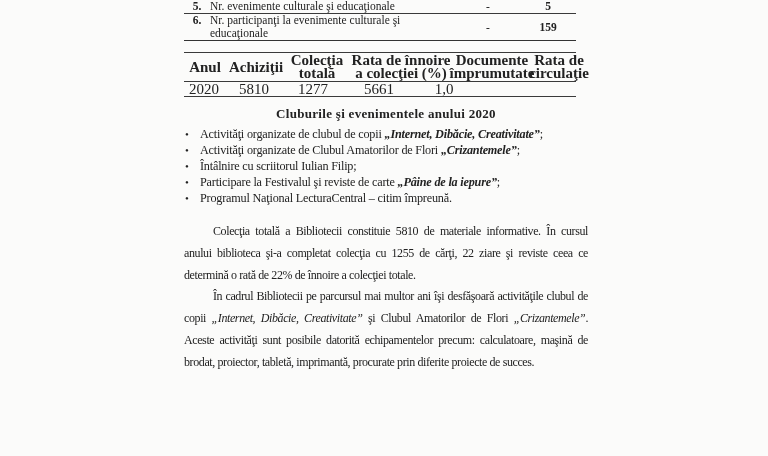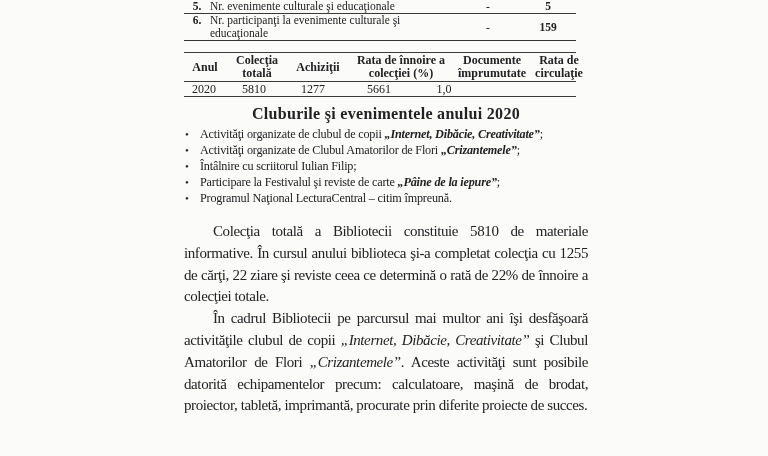--- a/index.html
+++ b/index.html
@@ -17,43 +17,43 @@
   
   .summary-table{width:392px;font-size:11.5px;line-height:13px;}
   .summary-row{display:flex;border-bottom:1px solid #3a3a3a;}
   .summary-row.last{border-bottom:1.5px solid #333;}
   .cell-num{width:26px;font-weight:bold;text-align:center;flex:none;}
   .cell-label{width:246px;flex:none;padding-right:4px;}
   .cell-dash{width:56px;flex:none;display:flex;align-items:center;justify-content:center;}
   .cell-value{width:64px;flex:none;font-weight:bold;display:flex;align-items:center;justify-content:center;}
   .summary-row .cell-num,.summary-row .cell-label{padding-top:0px;}
   
-  .stats-table{width:392px;margin-top:11px;border-top:1px solid #3a3a3a;font-size:12px;line-height:13px;}
+  .stats-table{width:392px;margin-top:11px;border-top:1px solid #3a3a3a;font-size:15px;line-height:13px;}
   .stats-header{display:flex;border-bottom:1px solid #3a3a3a;min-height:28px;}
   .stats-header .hcell{font-weight:bold;display:flex;align-items:center;justify-content:center;text-align:center;padding:1px 1px;}
   .stats-data{display:flex;border-bottom:1px solid #3a3a3a;height:14px;}
   .stats-data .dcell{display:flex;align-items:center;justify-content:center;text-align:center;}
   .c0{width:40px;flex:none;}
   .c1{width:60px;flex:none;}
   .c2{width:58px;flex:none;}
   .c3{width:104px;flex:none;}
   .c4{width:74px;flex:none;}
   .c5{width:56px;flex:none;}
   .stats-data .c0{font-weight:normal;}
   
   .section-heading{
     margin-top:9px;width:100%;text-align:center;
-    font-weight:bold;font-size:16px;letter-spacing:0.3px;line-height:16px;
+    font-weight:bold;font-size:13px;letter-spacing:0.3px;line-height:16px;
   }
   
   .bullet-list{margin-top:4px;width:398px;font-size:12.2px;line-height:16px;letter-spacing:-0.2px;}
   .bullet-item{position:relative;padding-left:16px;text-align:justify;}
   .bullet-marker{position:absolute;left:1px;top:0;font-size:11px;}
   
-  .body-text{margin-top:15px;width:404px;font-size:15px;line-height:21.8px;letter-spacing:-0.4px;}
+  .body-text{margin-top:15px;width:404px;font-size:12px;line-height:21.8px;letter-spacing:-0.4px;}
   .para{text-align:justify;text-indent:29px;margin:0;}
 </style>
 </head>
 <body>
 
 <div class="page">
   <div class="content">
 
     <div class="summary-table">
       <div class="summary-row">
@@ -66,22 +66,22 @@
         <div class="cell-num">6.</div>
         <div class="cell-label">Nr. participanţi la evenimente culturale şi educaţionale</div>
         <div class="cell-dash">-</div>
         <div class="cell-value">159</div>
       </div>
     </div>
 
     <div class="stats-table">
       <div class="stats-header">
         <div class="hcell c0">Anul</div>
+        <div class="hcell c2">Achiziţii</div>
         <div class="hcell c1">Colecţia totală</div>
-        <div class="hcell c2">Achiziţii</div>
         <div class="hcell c3">Rata de înnoire a colecţiei (%)</div>
         <div class="hcell c4">Documente împrumutate</div>
         <div class="hcell c5">Rata de circulaţie</div>
       </div>
       <div class="stats-data">
         <div class="dcell c0">2020</div>
         <div class="dcell c1">5810</div>
         <div class="dcell c2">1277</div>
         <div class="dcell c4">5661</div>
         <div class="dcell c5">1,0</div>

